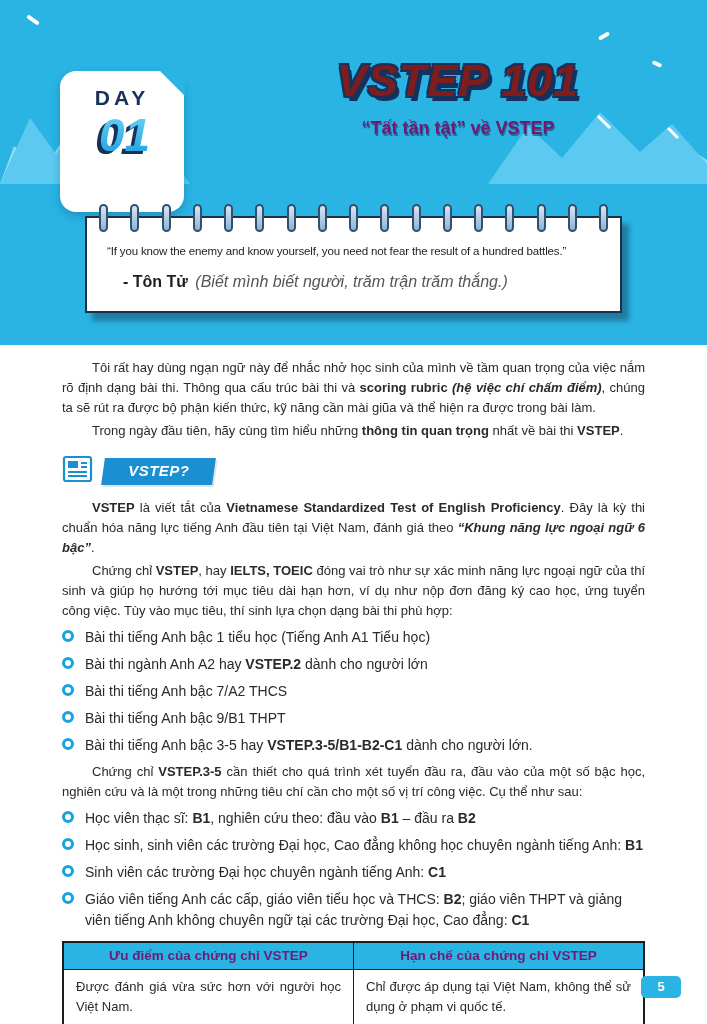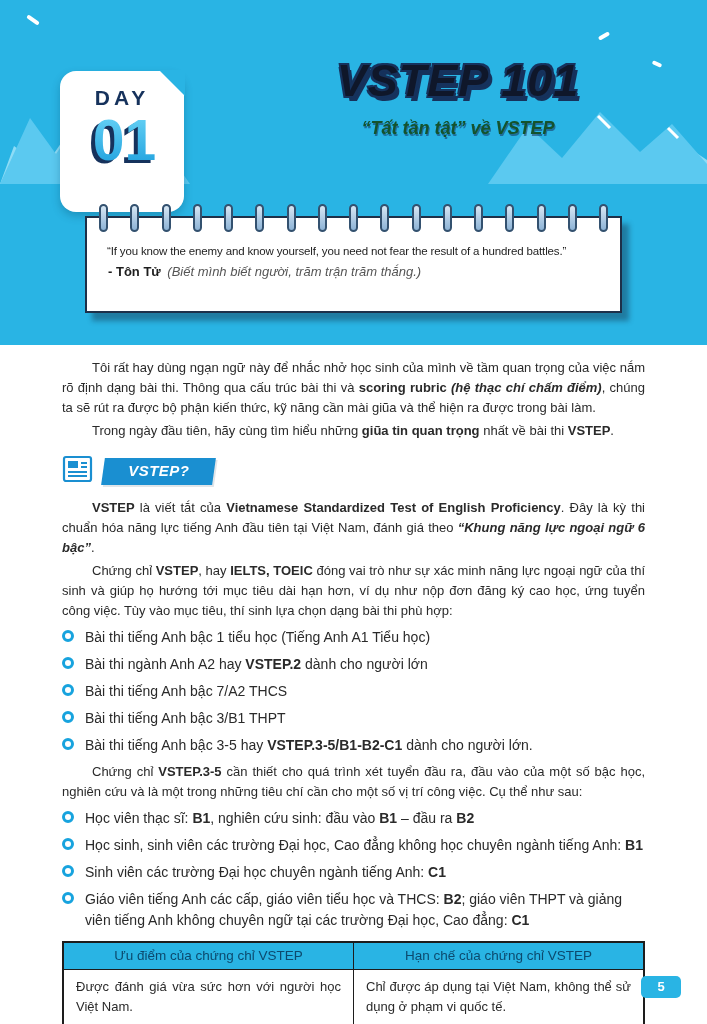--- a/index.html
+++ b/index.html
@@ -14,60 +14,60 @@
   .sparkle { position: absolute; background: #fff; border-radius: 2px; }
   .s1 { width: 14px; height: 4px; left: 26px; top: 18px; transform: rotate(35deg); }
   .s2 { width: 12px; height: 4px; left: 598px; top: 34px; transform: rotate(-30deg); }
   .s3 { width: 10px; height: 4px; left: 652px; top: 62px; transform: rotate(25deg); }
 
   .day-card { position: absolute; left: 60px; top: 28px; width: 124px; height: 141px;
     background: #fff; border-radius: 16px; box-shadow: 0 4px 8px rgba(0,60,90,.28); text-align: center; margin-top: 43px; }
   .day-cut { position: absolute; right: -1px; top: -1px; width: 0; height: 0;
     border-left: 26px solid transparent; border-top: 26px solid var(--accent); }
   .day-label { margin-top: 15px; font-size: 21px; font-weight: 700; letter-spacing: 4px; color: var(--navy); }
-  .day-number { margin-top: 2px; padding-left: 5px; font-size: 57px; line-height: 1; font-weight: 700; 
+  .day-number { margin-top: 2px; padding-left: 5px; font-size: 46px; line-height: 1; font-weight: 700; font-style: italic;
     background: linear-gradient(180deg,#6ad4f6 0%, #1d9fdd 100%);
     -webkit-background-clip: text; background-clip: text; color: transparent;
     filter: drop-shadow(-4px 3px 0 var(--navy)); }
 
   .title-wrap { position: absolute; left: 278px; top: 56px; width: 360px; text-align: center; }
-  .title { margin: 0; font-size: 45px; line-height: 1.1; font-weight: 700; font-style: italic; color: #0f172a; letter-spacing: 1px;
+  .title { margin: 0; font-size: 45px; line-height: 1.1; font-weight: 700; font-style: italic; color: #7f1d1d; letter-spacing: 1px;
     text-shadow: -2px -2px 0 var(--navy), 2px -2px 0 var(--navy), -2px 2px 0 var(--navy), 2px 2px 0 var(--navy), 4px 5px 0 var(--navy); }
-  .subtitle { margin-top: 12px; font-size: 18px; font-weight: 700; font-style: italic; color: #14532d;
+  .subtitle { margin-top: 12px; font-size: 18px; font-weight: 700; color: #701a75;
     text-shadow: 1px 2px 0 rgba(22,51,95,.55); }
 
   .notebook { position: absolute; left: 85px; top: 216px; width: 537px; height: 97px;
     background: #fff; border: 2px solid #1d3049; box-shadow: 7px 8px 5px rgba(18,45,70,.42);
     padding: 27px 15px 8px 20px; }
   .rings { position: absolute; left: 12px; right: 12px; top: -14px; display: flex; justify-content: space-between; }
   .ring { width: 9px; height: 28px; border-radius: 5px; background: linear-gradient(180deg,#d7e7f4,#8db3d6);
     border: 2px solid #33516f; }
   .quote-line { margin: 0 0 7px; font-size: 11.5px; letter-spacing: -0.15px; color: #1d1d1d; white-space: nowrap; }
-  .quote-byline { margin: 1px; font-size: 13px; color: #1d1d1d; }
+  .quote-byline { margin: 16px; font-size: 16px; color: #1d1d1d; }
   .quote-trans { color: #555; margin-left: 3px; }
 
   
   .content { padding: 13px 62px 0; color: var(--ink); }
   .para { margin: 0 0 3px; font-size: 13px; line-height: 1.54; text-align: justify; text-indent: 30px; }
   .b { font-weight: 700; }
   .i { font-style: italic; }
 
   .section-header { display: flex; align-items: center; gap: 7px; margin: 13px 0 10px; }
   .section-label { display: inline-block; background: var(--label); padding: 4px 25px 5px; transform: skewX(-8deg);
     box-shadow: 2px 2px 0 rgba(0,40,70,.12); }
   .section-label-text { display: inline-block; transform: skewX(8deg); color: #fff; font-weight: 700; font-style: italic;
     font-size: 15px; letter-spacing: .5px; }
 
   .blist { list-style: none; margin: 2px 0 5px; padding: 0; }
   .bitem { display: flex; gap: 11px; margin: 6px 0; font-size: 14px; line-height: 1.5; }
   .bullet { flex: 0 0 auto; width: 12px; height: 12px; margin-top: 3px; border: 3px solid #17a3de; border-radius: 50%; background: #fff; }
   .btext { flex: 1 1 auto; }
 
   .cmp-table { width: 100%; margin-top: 10px; border-collapse: collapse; border: 2px solid #1d1d1d; }
-  .cmp-table th { width: 50%; background: var(--accent); color: #0c4a6e; font-weight: 400; font-size: 13.5px;
+  .cmp-table th { width: 50%; background: var(--accent); color: #701a75; font-weight: 700; font-size: 13.5px;
     padding: 5px 8px 6px; border: 1.5px solid #1d1d1d; text-align: center; }
   .cmp-table td { font-size: 13px; line-height: 1.5; padding: 7px 12px 9px; border: 1.5px solid #1d1d1d;
     text-align: justify; vertical-align: top; color: var(--ink); }
 
   .page-num { position: absolute; right: 26px; bottom: 26px; width: 40px; text-align: center;
     background: var(--accent); color: #fff; font-weight: 700; font-size: 13px; padding: 3px 0 4px; border-radius: 5px; }
 </style>
 </head>
 <body>
 
@@ -120,22 +120,22 @@
         </div>
       <p class="quote-line">“If you know the enemy and know yourself, you need not fear the result of a hundred battles.”</p>
       <p class="quote-byline">
         <span class="b">- Tôn Tử</span>
         <span class="i quote-trans">(Biết mình biết người, trăm trận trăm thắng.)</span>
       </p>
     </div>
   </header>
 
   <main class="content">
-    <p class="para"><span>Tôi rất hay dùng ngạn ngữ này để nhắc nhở học sinh của mình về tầm quan trọng của việc nắm rõ định dạng bài thi. Thông qua cấu trúc bài thi và </span><span class="b">scoring rubric</span><span class="b i"> (hệ thạc chí chấm điểm)</span><span>, chúng ta sẽ rút ra được bộ phận kiến thức, kỹ năng cần mài giũa và thể hiện ra được trong bài làm.</span></p>
-    <p class="para"><span>Trong ngày đầu tiên, hãy cùng tìm hiểu những </span><span class="b">giũa tin quan trọng</span><span> nhất về bài thi </span><span class="b">VSTEP</span><span>.</span></p>
+    <p class="para"><span>Tôi rất hay dùng ngạn ngữ này để nhắc nhở học sinh của mình về tầm quan trọng của việc nắm rõ định dạng bài thi. Thông qua cấu trúc bài thi và </span><span class="b">scoring rubric</span><span class="b i"> (hệ việc chí chấm điểm)</span><span>, chúng ta sẽ rút ra được bộ phận kiến thức, kỹ năng cần mài giũa và thể hiện ra được trong bài làm.</span></p>
+    <p class="para"><span>Trong ngày đầu tiên, hãy cùng tìm hiểu những </span><span class="b">thông tin quan trọng</span><span> nhất về bài thi </span><span class="b">VSTEP</span><span>.</span></p>
 
     <div class="section-header">
       <span class="icon">
         <svg width="34" height="30" viewBox="0 0 34 30">
           <rect x="2" y="3" width="27" height="24" rx="2" fill="#ffffff" stroke="#1a8fd1" stroke-width="2.2"></rect>
           <rect x="6" y="7" width="10" height="7" fill="#1a8fd1"></rect>
           <line x1="19" y1="9" x2="25" y2="9" stroke="#1a8fd1" stroke-width="2"></line>
           <line x1="19" y1="13" x2="25" y2="13" stroke="#1a8fd1" stroke-width="2"></line>
           <line x1="6" y1="18" x2="25" y2="18" stroke="#1a8fd1" stroke-width="2"></line>
           <line x1="6" y1="22" x2="25" y2="22" stroke="#1a8fd1" stroke-width="2"></line>
@@ -161,36 +161,36 @@
           <span class="btext"><span>Bài thi ngành Anh A2 hay </span><span class="b">VSTEP.2</span><span> dành cho người lớn</span></span>
         </li>
 
         <li class="bitem">
           <span class="bullet"></span>
           <span class="btext"><span>Bài thi tiếng Anh bậc 7/A2 THCS</span></span>
         </li>
 
         <li class="bitem">
           <span class="bullet"></span>
-          <span class="btext"><span>Bài thi tiếng Anh bậc 3/B1 THPT</span></span>
+          <span class="btext"><span>Bài thi tiếng Anh bậc 9/B1 THPT</span></span>
         </li>
 
         <li class="bitem">
           <span class="bullet"></span>
           <span class="btext"><span>Bài thi tiếng Anh bậc 3-5 hay </span><span class="b">VSTEP.3-5/B1-B2-C1</span><span> dành cho người lớn.</span></span>
         </li>
       </ul>
 
     <p class="para"><span>Chứng chỉ </span><span class="b">VSTEP.3-5</span><span> cần thiết cho quá trình xét tuyển đầu ra, đầu vào của một số bậc học, nghiên cứu và là một trong những tiêu chí cần cho một số vị trí công việc. Cụ thể như sau:</span></p>
 
     <ul class="blist">
 
         <li class="bitem">
           <span class="bullet"></span>
-          <span class="btext"><span>Học viên thạc sĩ: </span><span class="b">B1</span><span>, nghiên cứu sinh: đầu vào </span><span class="b">B1</span><span> – đầu ra </span><span class="b">B2</span></span>
+          <span class="btext"><span>Học viên thạc sĩ: </span><span class="b">B1</span><span>, nghiên cứu theo: đầu vào </span><span class="b">B1</span><span> – đầu ra </span><span class="b">B2</span></span>
         </li>
 
         <li class="bitem">
           <span class="bullet"></span>
           <span class="btext"><span>Học sinh, sinh viên các trường Đại học, Cao đẳng không học chuyên ngành tiếng Anh: </span><span class="b">B1</span></span>
         </li>
 
         <li class="bitem">
           <span class="bullet"></span>
           <span class="btext"><span>Sinh viên các trường Đại học chuyên ngành tiếng Anh: </span><span class="b">C1</span></span>

